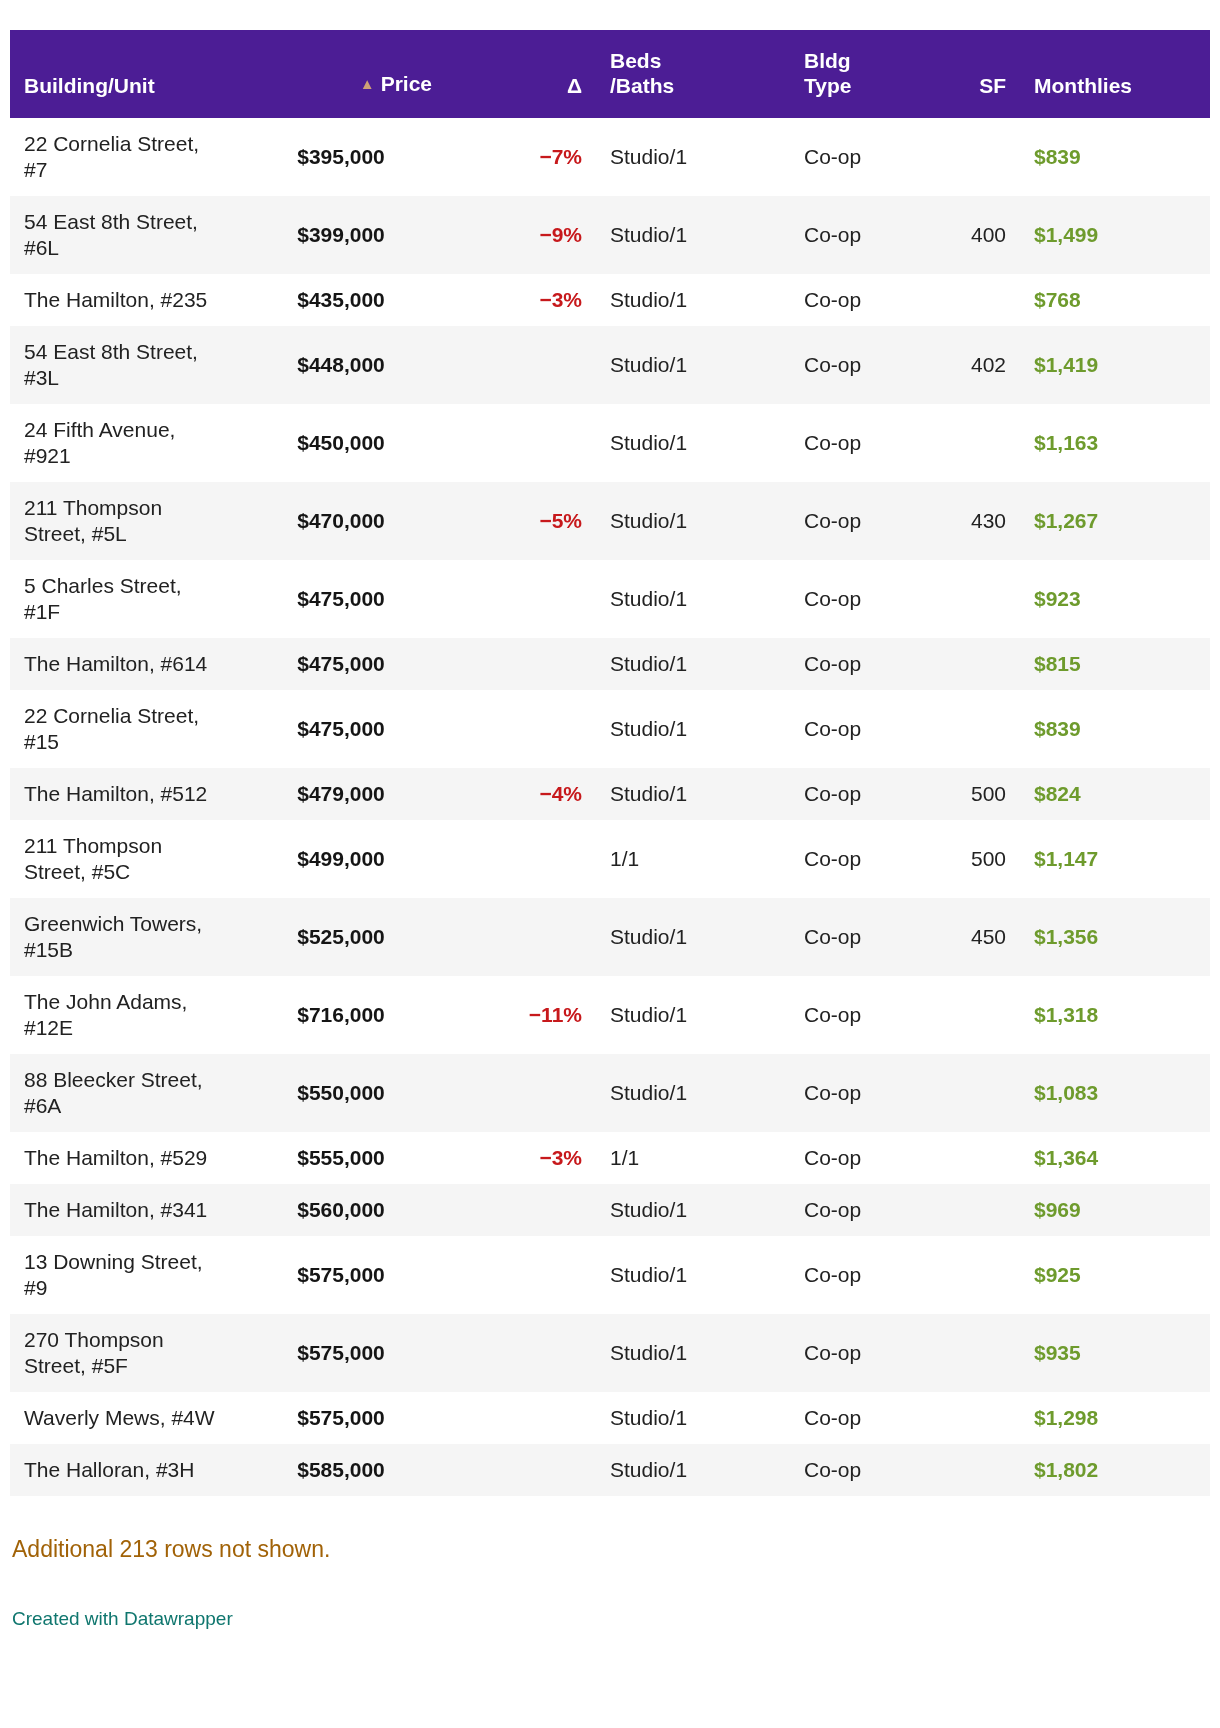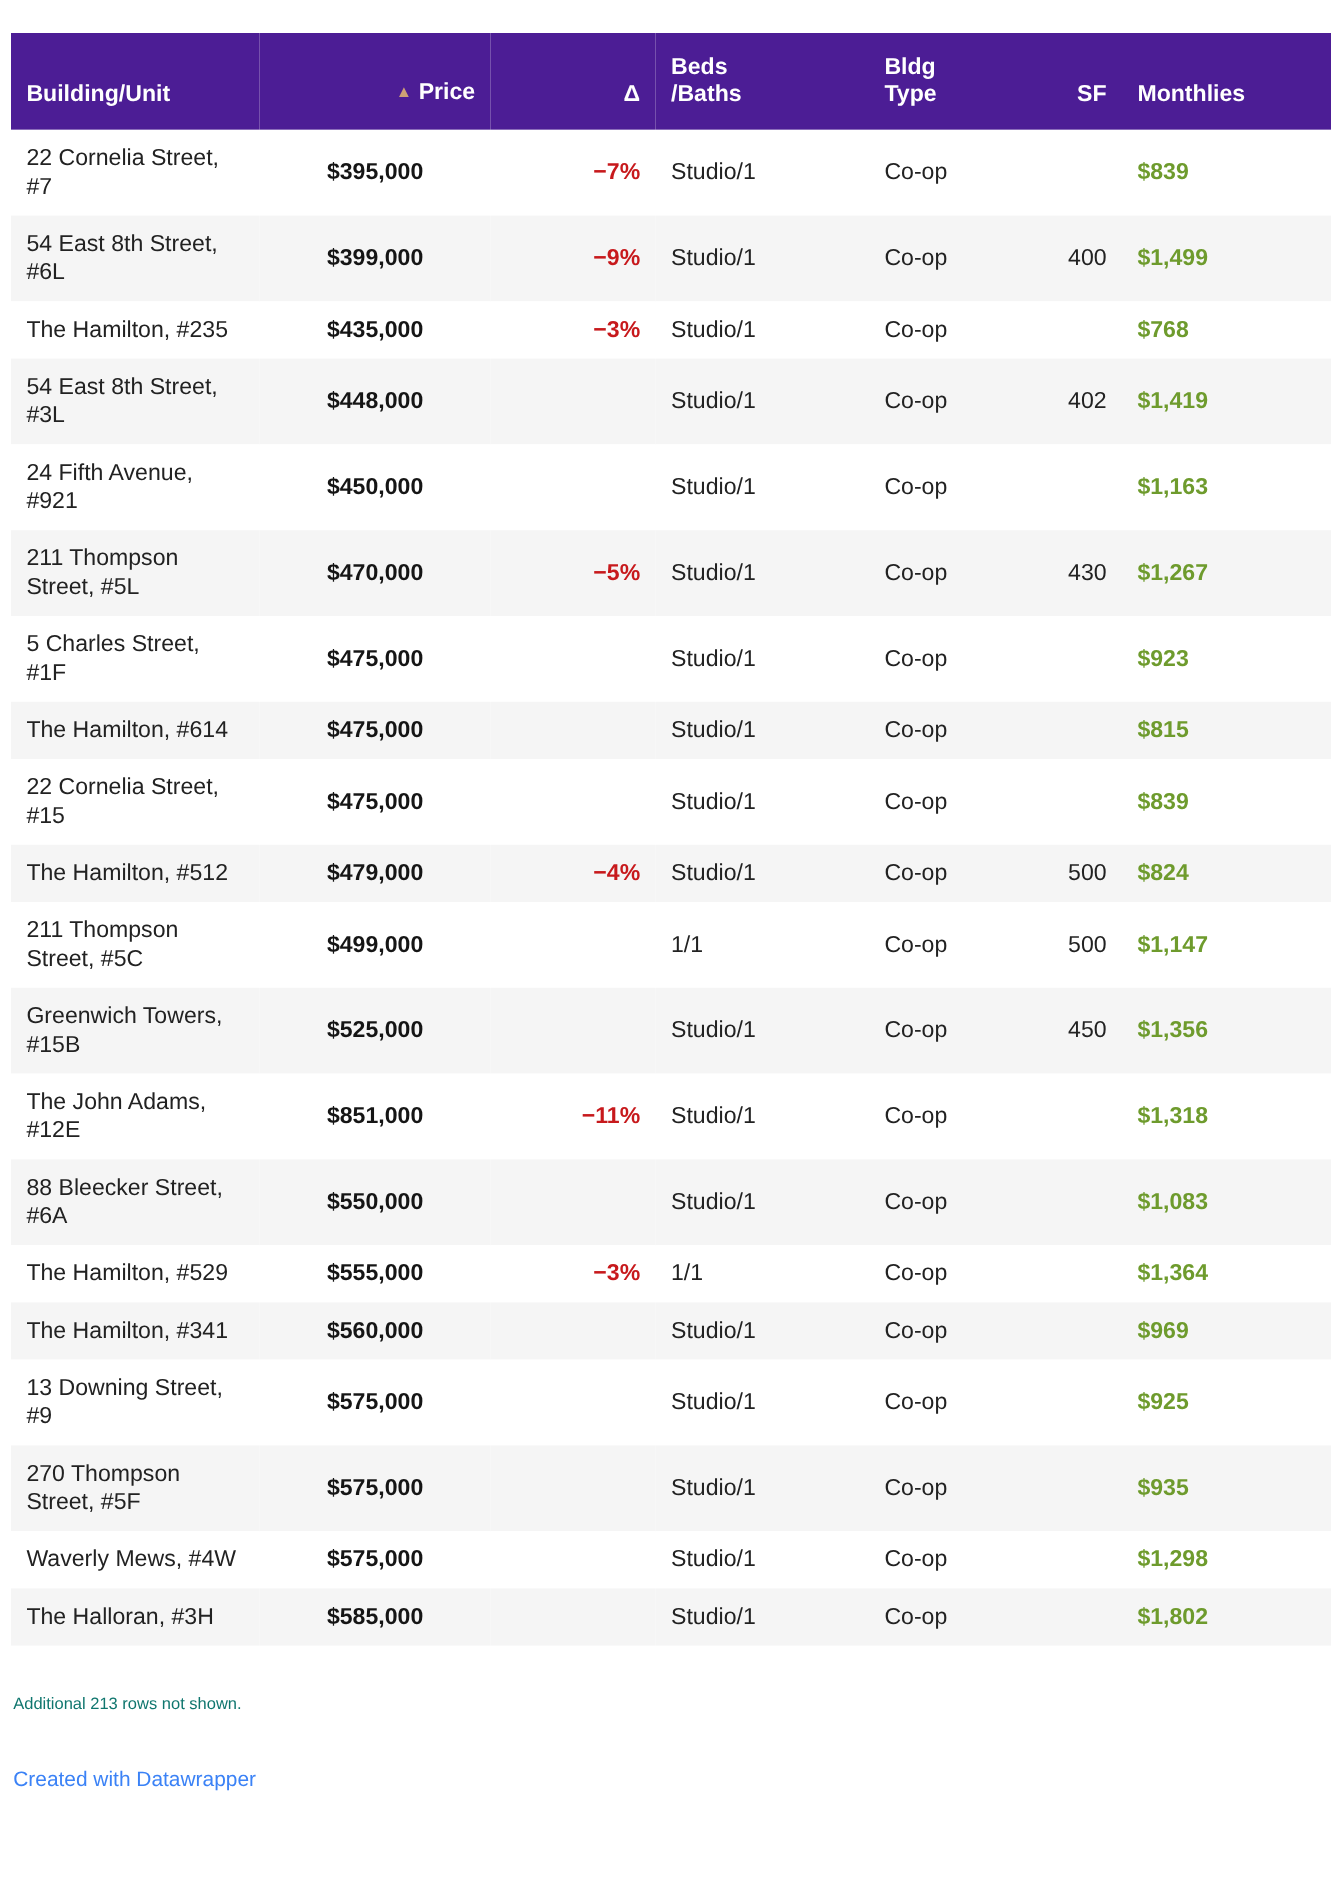--- a/index.html
+++ b/index.html
@@ -42,22 +42,22 @@
   td.monthly { font-weight:bold; color:#6e9b2d; }
   td.building span { display:inline-block; max-width:192px; }
 
   .arrow {
     font-size:15px;
     color:#cfa076;
     margin-right:6px;
     position:relative; top:-2px;
   }
 
-  .note   { margin:40px 0 0 2px; font-size:15px; line-height:27px; color:#0f766e; }
-  .credit { margin:45px 0 0 2px; font-size:19px; line-height:22px; color:#3b82f6; text-decoration:none; display:inline-block; }
+  .note   { margin:40px 0 0 2px; font-size:23px; line-height:27px; color:#a16207; }
+  .credit { margin:45px 0 0 2px; font-size:19px; line-height:22px; color:#0f766e; text-decoration:none; display:inline-block; }
 </style>
 </head>
 <body>
 
 <div class="wrap">
   <table>
     <colgroup>
       <col style="width:226px">
         <col style="width:210px">
         <col style="width:150px">
@@ -183,21 +183,21 @@
     <td class="building"><span>Greenwich Towers, #15B</span></td>
     <td class="num price">$525,000</td>
     <td class="num delta"></td>
     <td>Studio/1</td>
     <td>Co-op</td>
     <td class="num sf">450</td>
     <td class="monthly">$1,356</td>
   </tr>
         <tr>
     <td class="building"><span>The John Adams, #12E</span></td>
-    <td class="num price">$851,000</td>
+    <td class="num price">$716,000</td>
     <td class="num delta">−11%</td>
     <td>Studio/1</td>
     <td>Co-op</td>
     <td class="num sf"></td>
     <td class="monthly">$1,318</td>
   </tr>
         <tr>
     <td class="building"><span>88 Bleecker Street, #6A</span></td>
     <td class="num price">$550,000</td>
     <td class="num delta"></td>

